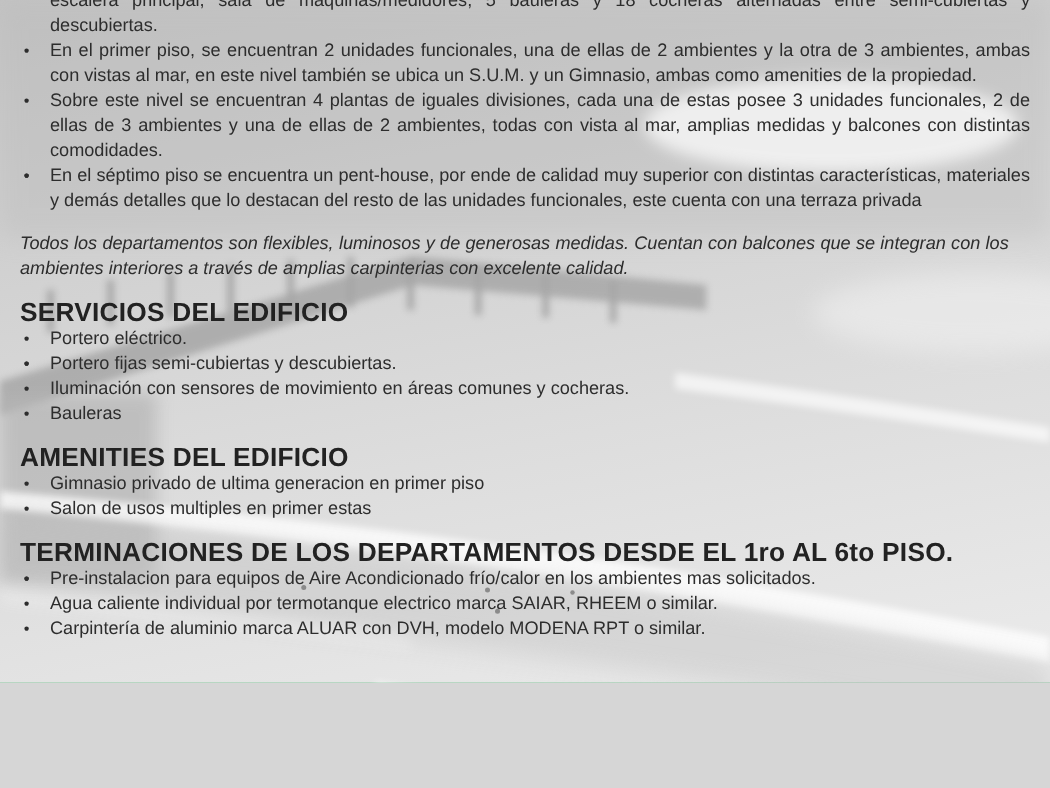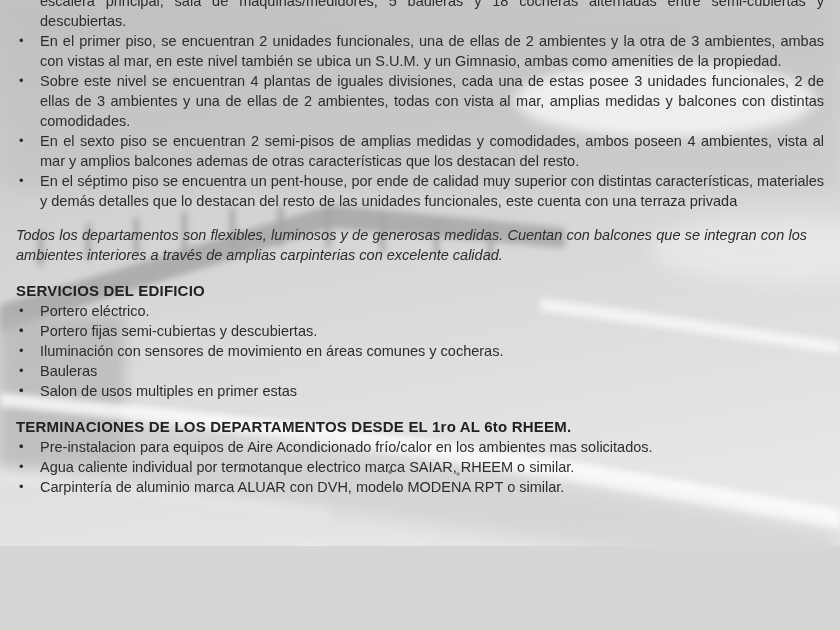--- a/index.html
+++ b/index.html
@@ -38,21 +38,21 @@
     margin: 0;
   }
   .item .marker {
     position: absolute;
     left: 3px;
     top: 0;
     font-size: 13px;
     color: #2d2d2d;
   }
   .heading {
-    font-size: 15px;
+    font-size: 21px;
     font-weight: 700;
     letter-spacing: 0.2px;
     color: #222;
     margin: 16px 0 0 0;
     text-align: left;
   }
   .summary {
     font-style: italic;
     margin: 14px 17px 0 0;
   }
@@ -131,21 +131,20 @@
     <div class="item">
       <span class="marker">•</span>
       <span>En el primer piso, se encuentran 2 unidades funcionales, una de ellas de 2 ambientes y la otra de 3 ambientes, ambas con vistas al mar, en este nivel también se ubica un S.U.M. y un Gimnasio, ambas como amenities de la propiedad.</span>
     </div>
     <div class="item">
       <span class="marker">•</span>
       <span>Sobre este nivel se encuentran 4 plantas de iguales divisiones, cada una de estas posee 3 unidades funcionales, 2 de ellas de 3 ambientes y una de ellas de 2 ambientes, todas con vista al mar, amplias medidas y balcones con distintas comodidades.</span>
     </div>
     <div class="item">
       <span class="marker">•</span>
-      <span>En el sexto piso se encuentran 2 semi-pisos de amplias medidas y comodidades, ambos poseen 4 ambientes, vista al mar y amplios balcones ademas de otras características que los destacan del resto.</span>
     </div>
     <div class="item">
       <span class="marker">•</span>
       <span>En el séptimo piso se encuentra un pent-house, por ende de calidad muy superior con distintas características, materiales y demás detalles que lo destacan del resto de las unidades funcionales, este cuenta con una terraza privada</span>
     </div>
 
     <p class="summary">Todos los departamentos son flexibles, luminosos y de generosas medidas. Cuentan con balcones que se integran con los ambientes interiores a través de amplias carpinterias con excelente calidad.</p>
 
     <h2 class="heading">SERVICIOS DEL EDIFICIO</h2>
     <div class="item">
@@ -161,29 +160,31 @@
     </div>
     <div class="item">
       <span class="marker">•</span>
       <span>Iluminación con sensores de movimiento en áreas comunes y cocheras.</span>
     </div>
     <div class="item">
       <span class="marker">•</span>
       <span>Bauleras</span>
     </div>
 
-    <div class="item">
-      <span class="marker">•</span>
+    <h2 class="heading">AMENITIES DEL EDIFICIO</h2>
+    <div class="item">
+      <span class="marker">•</span>
+      <span>Gimnasio privado de ultima generacion en primer piso</span>
     </div>
     <div class="item">
       <span class="marker">•</span>
       <span>Salon de usos multiples en primer estas</span>
     </div>
 
-    <h2 class="heading">TERMINACIONES DE LOS DEPARTAMENTOS DESDE EL 1ro AL 6to RHEEM.</h2>
+    <h2 class="heading">TERMINACIONES DE LOS DEPARTAMENTOS DESDE EL 1ro AL 6to PISO.</h2>
     <div class="item">
       <span class="marker">•</span>
     </div>
     <div class="item">
       <span class="marker">•</span>
       <span>Pre-instalacion para equipos de Aire Acondicionado frío/calor en los ambientes mas solicitados.</span>
     </div>
     <div class="item">
       <span class="marker">•</span>
       <span>Agua caliente individual por termotanque electrico marca SAIAR, RHEEM o similar.</span>

